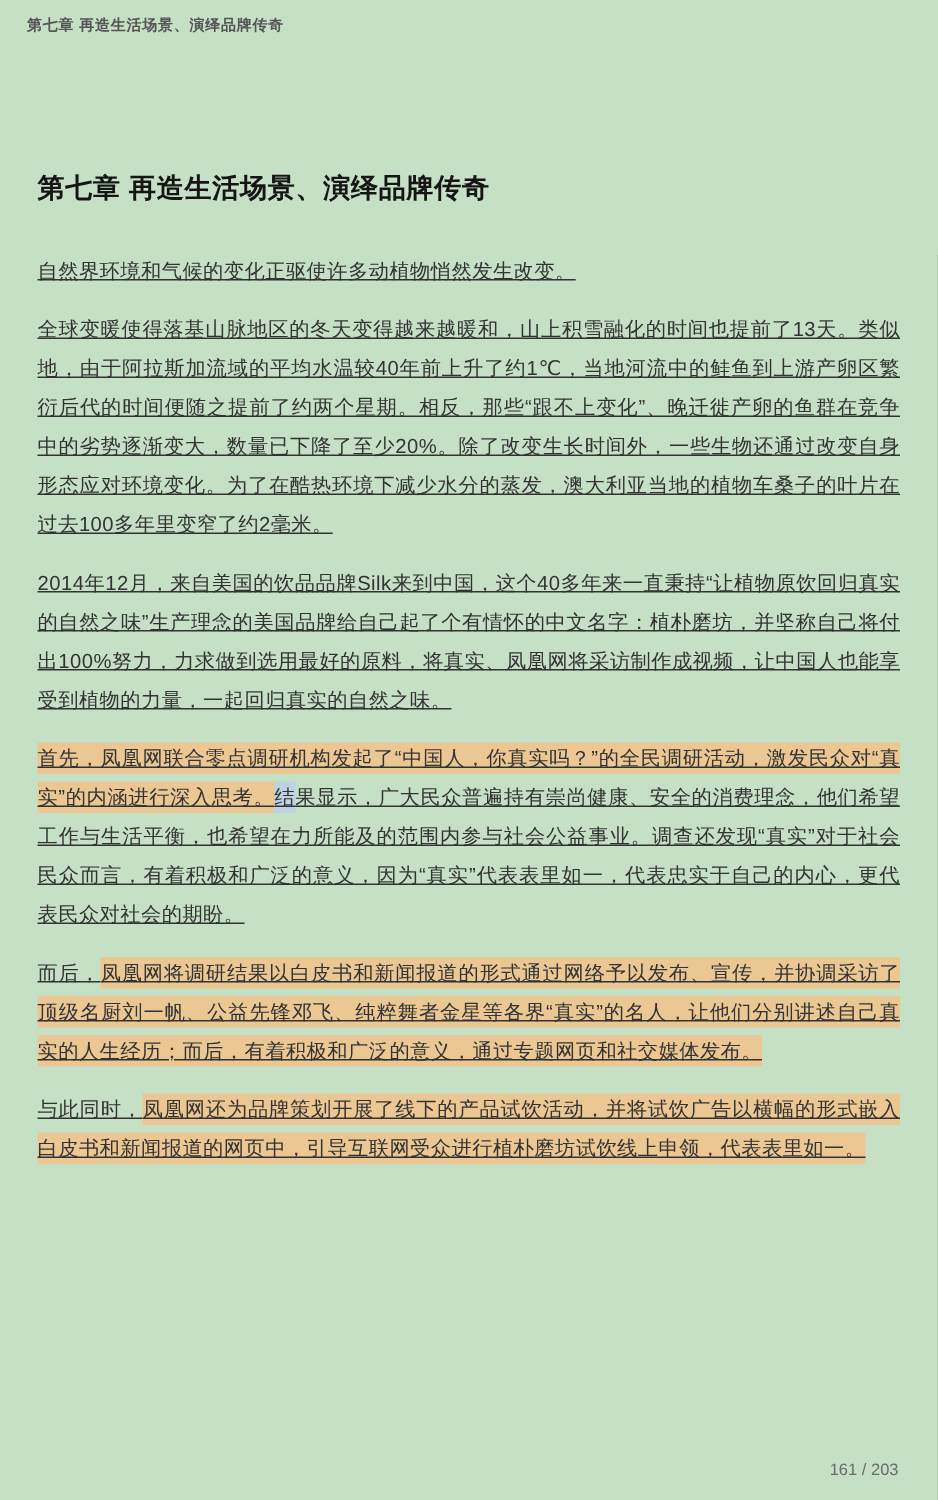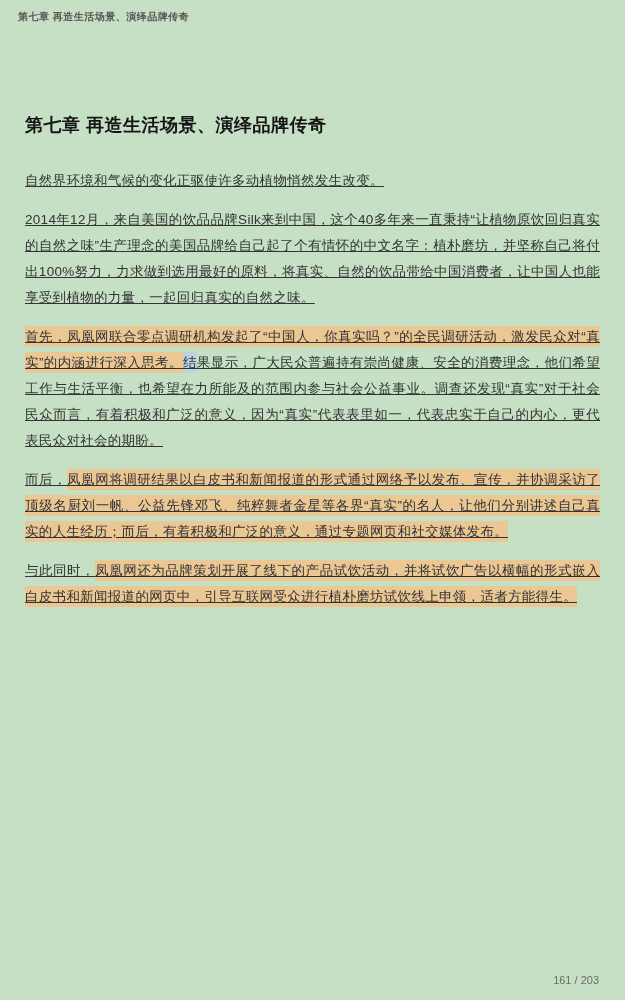--- a/index.html
+++ b/index.html
@@ -71,21 +71,22 @@
 <body>
 
 <div class="page">
   <div class="page-header">第七章 再造生活场景、演绎品牌传奇</div>
 
   <div class="content">
     <h1 class="chapter-title">第七章 再造生活场景、演绎品牌传奇</h1>
 
     <div class="reading-area" id="reading-area">
         <p><span>自然界环境和气候的变化正驱使许多动植物悄然发生改变。</span></p>
-        <p><span>2014年12月，来自美国的饮品品牌Silk来到中国，这个40多年来一直秉持“让植物原饮回归真实的自然之味”生产理念的美国品牌给自己起了个有情怀的中文名字：植朴磨坊，并坚称自己将付出100%努力，力求做到选用最好的原料，将真实、自然的饮品带给中国消费者，让中国人也能享受到植物的力量，一起回归真实的自然之味。</span></p>
+        <p><span>全球变暖使得落基山脉地区的冬天变得越来越暖和，山上积雪融化的时间也提前了13天。类似地，由于阿拉斯加流域的平均水温较40年前上升了约1℃，当地河流中的鲑鱼到上游产卵区繁衍后代的时间便随之提前了约两个星期。相反，那些“跟不上变化”、晚迁徙产卵的鱼群在竞争中的劣势逐渐变大，数量已下降了至少20%。除了改变生长时间外，一些生物还通过改变自身形态应对环境变化。为了在酷热环境下减少水分的蒸发，澳大利亚当地的植物车桑子的叶片在过去100多年里变窄了约2毫米。</span></p>
+        <p><span>2014年12月，来自美国的饮品品牌Silk来到中国，这个40多年来一直秉持“让植物原饮回归真实的自然之味”生产理念的美国品牌给自己起了个有情怀的中文名字：植朴磨坊，并坚称自己将付出100%努力，力求做到选用最好的原料，将真实、凤凰网将采访制作成视频，让中国人也能享受到植物的力量，一起回归真实的自然之味。</span></p>
         <p><span class="hl-tan">首先，凤凰网联合零点调研机构发起了“中国人，你真实吗？”的全民调研活动，激发民众对“真实”的内涵进行深入思考。</span><span class="hl-blue">结</span><span>果显示，广大民众普遍持有崇尚健康、安全的消费理念，他们希望工作与生活平衡，也希望在力所能及的范围内参与社会公益事业。调查还发现“真实”对于社会民众而言，有着积极和广泛的意义，因为“真实”代表表里如一，代表忠实于自己的内心，更代表民众对社会的期盼。</span></p>
         <p><span>而后，</span><span class="hl-tan">凤凰网将调研结果以白皮书和新闻报道的形式通过网络予以发布、宣传，并协调采访了顶级名厨刘一帆、公益先锋邓飞、纯粹舞者金星等各界“真实”的名人，让他们分别讲述自己真实的人生经历；而后，有着积极和广泛的意义，通过专题网页和社交媒体发布。</span></p>
-        <p><span>与此同时，</span><span class="hl-tan">凤凰网还为品牌策划开展了线下的产品试饮活动，并将试饮广告以横幅的形式嵌入白皮书和新闻报道的网页中，引导互联网受众进行植朴磨坊试饮线上申领，适者方能得生。</span></p>
+        <p><span>与此同时，</span><span class="hl-tan">凤凰网还为品牌策划开展了线下的产品试饮活动，并将试饮广告以横幅的形式嵌入白皮书和新闻报道的网页中，引导互联网受众进行植朴磨坊试饮线上申领，代表表里如一。</span></p>
       </div>
   </div>
 
   <div class="page-footer">161 / 203</div>
 </div>
 
 </body></html>

